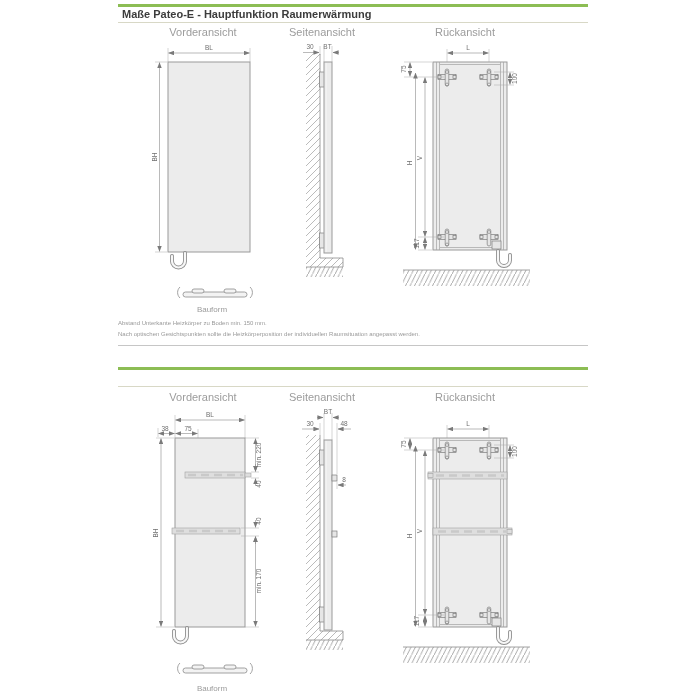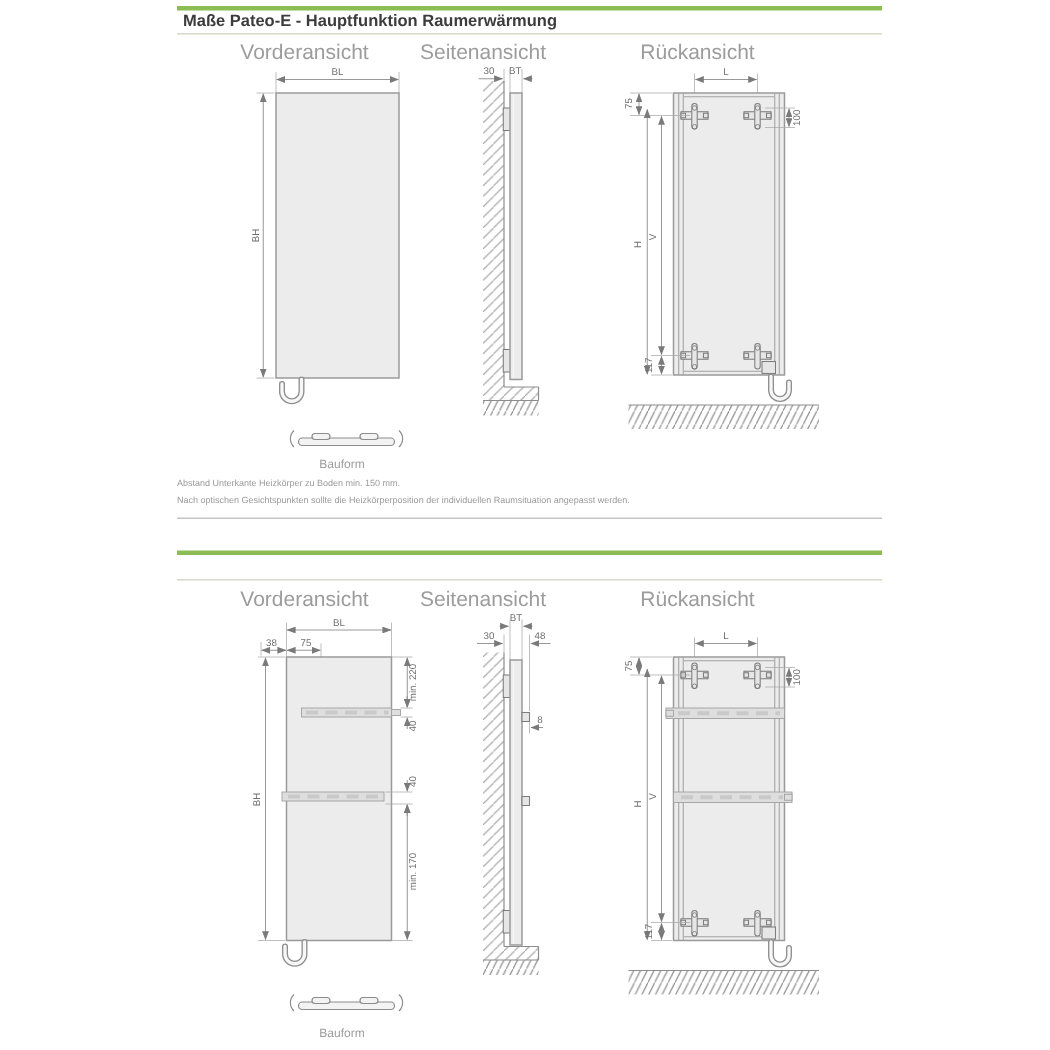--- a/index.html
+++ b/index.html
@@ -1,22 +1,22 @@
 <!DOCTYPE html>
 <html><head>
 <meta charset="utf-8">
 <style>
   html,body{margin:0;padding:0;background:#ffffff;}
   .page{position:relative;width:588px;height:700px;background:#ffffff;overflow:hidden;
         font-family:"Liberation Sans",sans-serif;}
   .green-line{position:absolute;left:118px;width:562px;height:3px;background:#8cbd54;}
   .title{position:absolute;left:122px;font-size:11px;font-weight:bold;color:#3c3c3c;white-space:nowrap;}
   .title-underline{position:absolute;left:118px;width:562px;height:1px;background:#d8d8c6;}
-  .view-header{position:absolute;transform:translateX(-50%);font-size:14px;color:#9c9c9c;white-space:nowrap;}
-  .svg-wrap{position:absolute;left:126px;}
+  .view-header{position:absolute;transform:translateX(-50%);font-size:11px;color:#9c9c9c;white-space:nowrap;}
+  .svg-wrap{position:absolute;left:110px;}
   .notes{position:absolute;left:118px;font-size:6px;line-height:11px;color:#9a9a9a;}
   .divider{position:absolute;left:118px;width:562px;height:1px;background:#c6c6c6;}
   svg text{font-family:"Liberation Sans",sans-serif;font-size:6.5px;fill:#6f6f6f;}
   svg .lbl-big{font-size:8px;fill:#9c9c9c;}
   .panel{fill:#ececec;stroke:#9a9a9a;stroke-width:1;}
   .frame{stroke:#a2a2a2;stroke-width:0.7;fill:none;}
   .dim{stroke:#8c8c8c;stroke-width:0.6;fill:none;}
   .ext{stroke:#a8a8a8;stroke-width:0.5;fill:none;}
   .edge{stroke:#8c8c8c;stroke-width:0.8;fill:none;}
   .brk{fill:#e6e6e6;stroke:#7d7d7d;stroke-width:0.7;}

